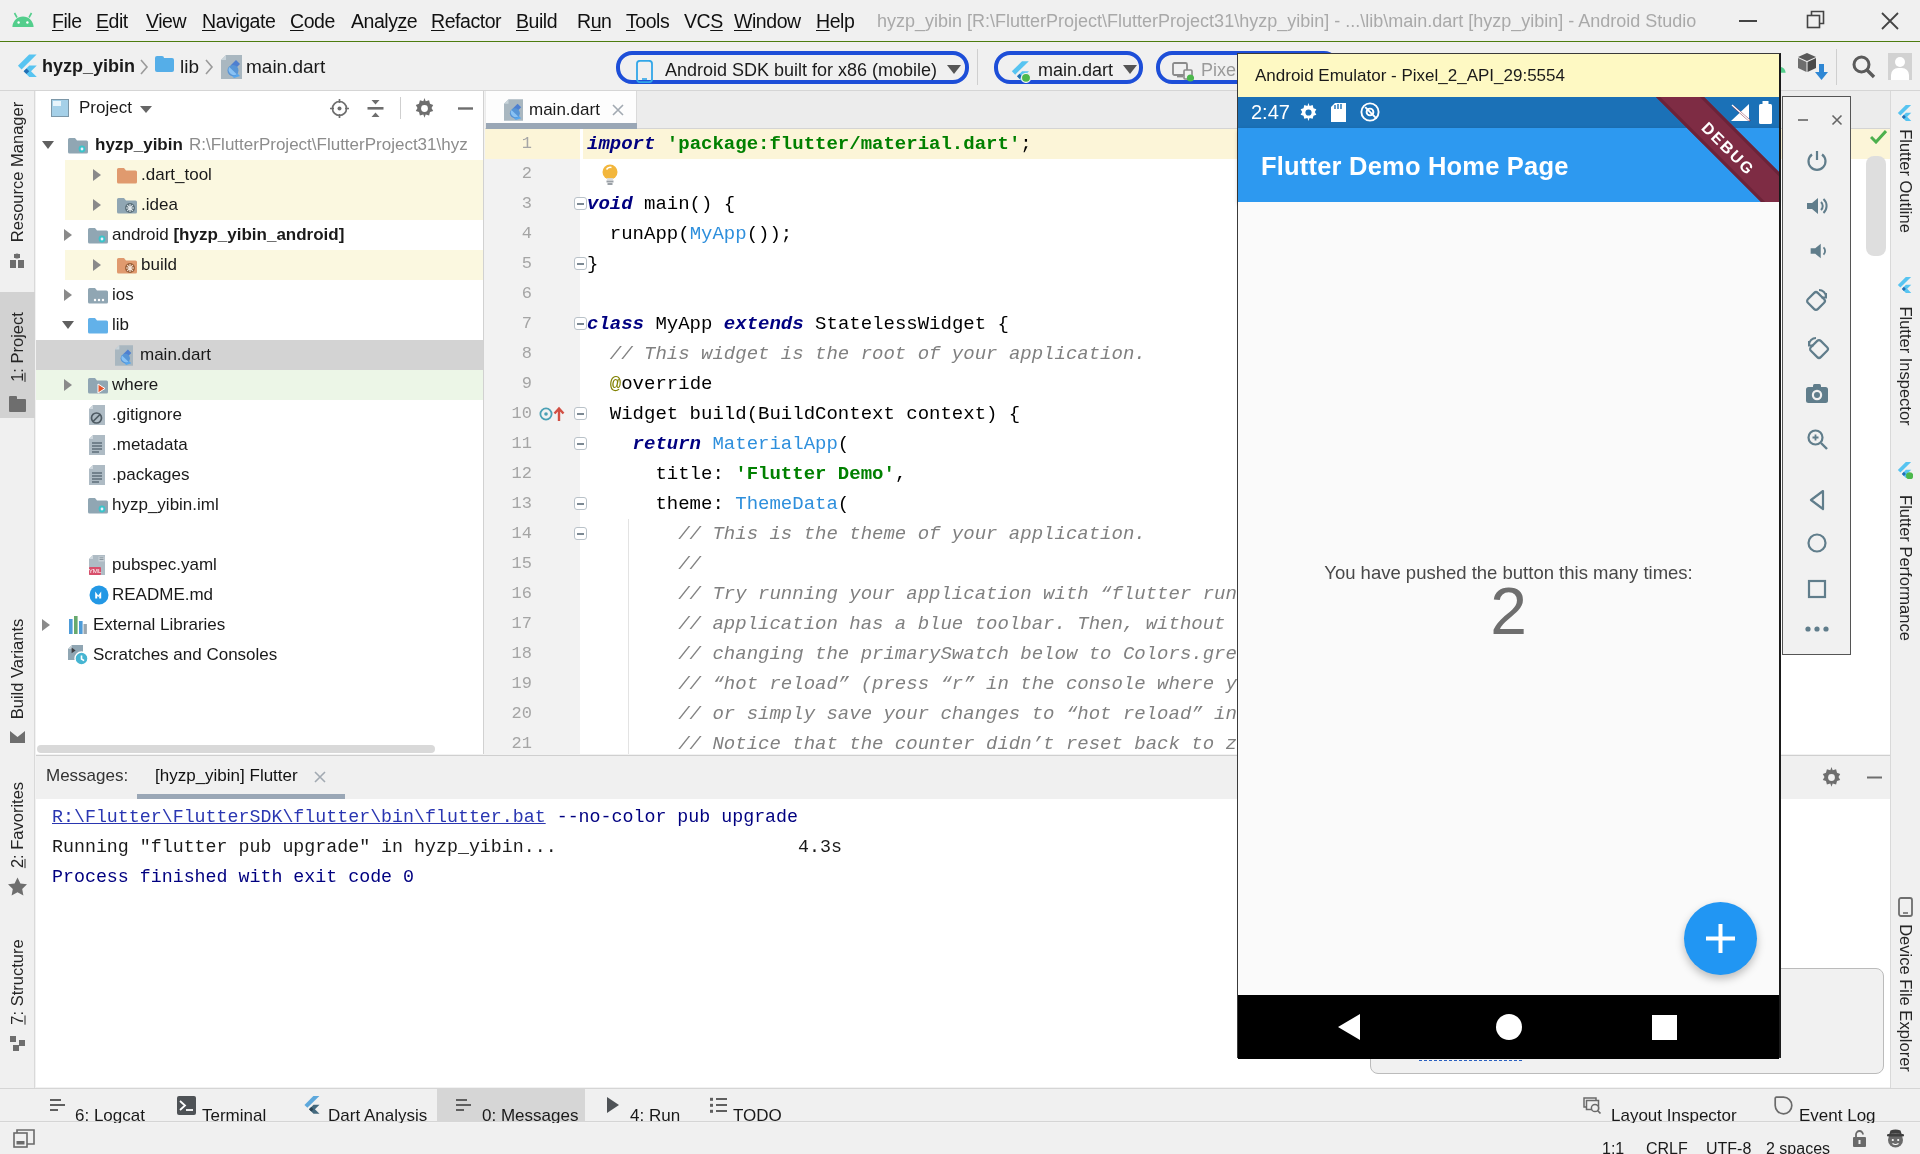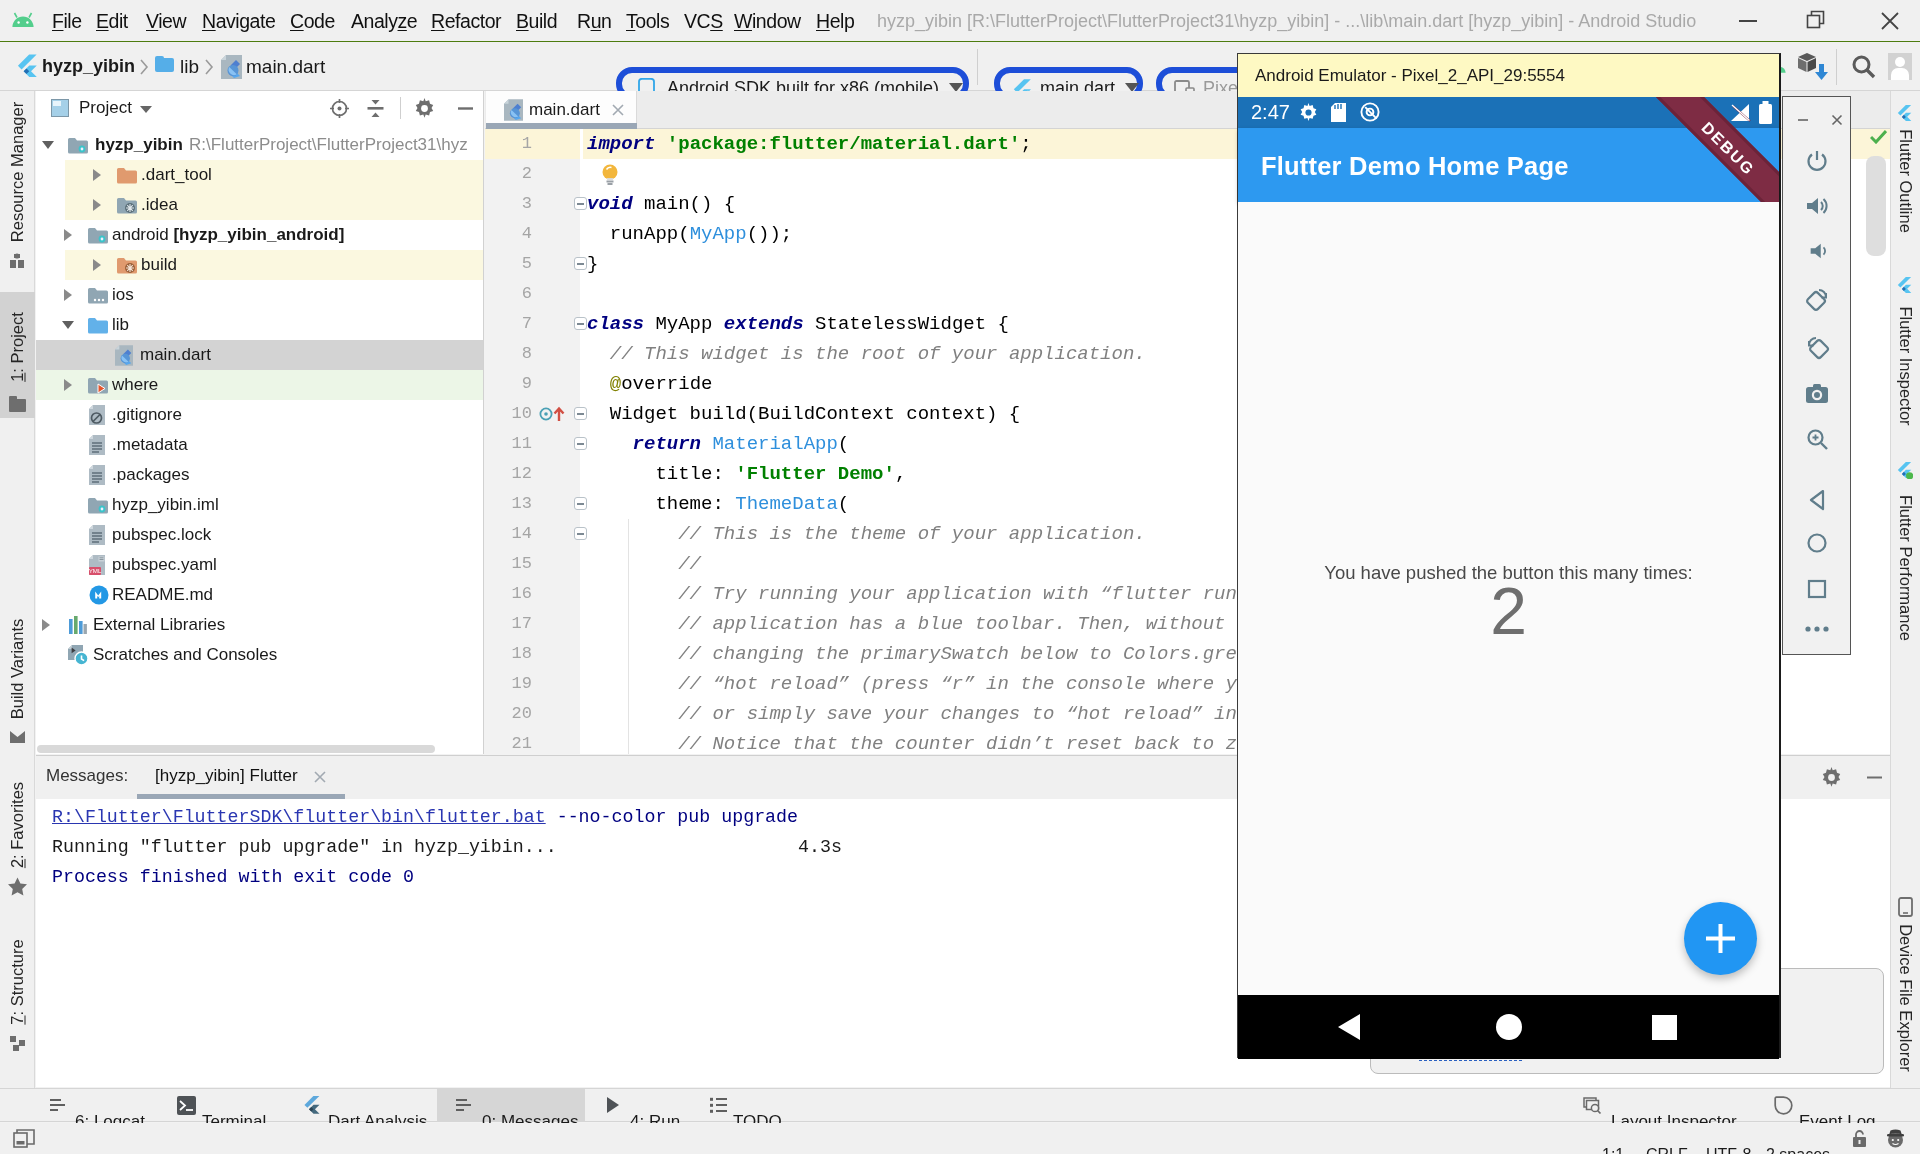--- a/index.html
+++ b/index.html
@@ -6,21 +6,21 @@
 html,body { width:1920px; height:1154px; overflow:hidden; }
 body { font-family:"Liberation Sans",sans-serif; background:#f2f2f2; position:relative; color:#1a1a1a; }
 .abs { position:absolute; }
 u { text-underline-offset:2px; }
 
 #menubar { position:absolute; left:0; top:0; width:1920px; height:42px; background:#f0f0f0; border-bottom:1px solid #4d7c0f; }
 #menubar .mi { position:absolute; top:0; height:42px; line-height:42px; font-size:19.5px; letter-spacing:-0.45px; color:#111; }
 #title { position:absolute; left:877px; top:0; height:42px; line-height:42px; font-size:18px; color:#a9a9a9; white-space:nowrap; }
 
 #toolbar { position:absolute; left:0; top:42px; width:1920px; height:49px; background:#f0f0f0; border-bottom:1px solid #d5d5d5; }
-.combo { position:absolute; top:9px; height:33px; border:6px solid #1d4ed8; border-radius:16px; background:#f0f0f0; font-size:18px; line-height:31px; white-space:nowrap;margin-top:16px; }
+.combo { position:absolute; top:9px; height:33px; border:4px solid #1d4ed8; border-radius:16px; background:#f0f0f0; font-size:18px; line-height:31px; white-space:nowrap; }
 .caret { display:inline-block; width:0; height:0; border-left:7px solid transparent; border-right:7px solid transparent; border-top:9px solid #555; vertical-align:middle; margin-left:10px; margin-top:-3px;}
 
 #lstripe { position:absolute; left:0; top:91px; width:35px; height:997px; background:#f0f0f0; border-right:1px solid #d9d9d9; }
 .vtabL { position:absolute; white-space:nowrap; font-size:16.5px; color:#262626; transform:translate(-50%,-50%) rotate(-90deg); left:17px; }
 .vtabR { position:absolute; white-space:nowrap; font-size:16.5px; color:#262626; transform:translate(-50%,-50%) rotate(90deg); left:1905px; }
 
 #proj { position:absolute; left:36px; top:91px; width:448px; height:663px; background:#fff; border-right:1px solid #d1d1d1; overflow:hidden; }
 .trow { position:absolute; left:0; width:448px; height:30px; line-height:30px; font-size:17px; white-space:nowrap; }
 .yell { background:#fbf8e0;margin-left:29px; }
 .grn  { background:#ecf6e7; }
@@ -46,21 +46,21 @@
 .an { color:#808000; }
 
 #rstripe { position:absolute; left:1890px; top:91px; width:30px; height:997px; background:#f0f0f0; border-left:1px solid #d9d9d9; }
 
 #msgs { position:absolute; left:36px; top:755px; width:1854px; height:332px; background:#fff; border-top:1px solid #cfcfcf; }
 #msghead { position:absolute; left:0; top:0; width:1854px; height:43px; background:#f0f0f0; }
 #console { position:absolute; left:16px; top:46px; font-family:"Liberation Mono",monospace; font-size:18.3px; line-height:30px; white-space:pre; }
 
 #toolbtns { position:absolute; left:0; top:1088px; width:1920px; height:34px; background:#f0f0f0; border-top:1px solid #d5d5d5; border-bottom:1px solid #d5d5d5; font-size:17px; }
 #statusbar { position:absolute; left:0; top:1123px; width:1920px; height:31px; background:#f0f0f0; font-size:16px; }
-.bt { position:absolute; top:16px; height:33px; line-height:33px;text-align:center; }
+.bt { position:absolute; top:10px; height:33px; line-height:33px;text-align:center; }
 
 #eventlog { z-index:40; position:absolute; left:1370px; top:968px; overflow:hidden; width:514px; height:106px; background:#f1f1f1; border:1px solid #bbb; border-radius:8px; }
 #emutb { z-index:45; position:absolute; left:1782px; top:96px; width:69px; height:559px; background:#f1f1f1; border:1px solid #555; }
 #emu { z-index:50; position:absolute; left:1237px; top:53px; width:544px; height:1005px; background:#fff; border:1px solid #3a3a3a; border-right:2px solid #1b1b1b; }
 #emutitle { position:absolute; left:0; top:0; width:541px; height:43px; background:#fef9c3; font-size:17px; line-height:44px; }
 #estatus { position:absolute; left:0; top:43px; width:541px; height:31px; background:#1b71b7; color:#fff; }
 #eappbar { position:absolute; left:0; top:74px; width:541px; height:74px; background:#2d99f0; box-shadow:0 2px 4px rgba(0,0,0,.25); }
 #ebody { position:absolute; left:0; top:148px; width:541px; height:793px; background:#fafafa; }
 #enav { position:absolute; left:0; top:941px; width:541px; height:64px; background:#000; }
 </style>
@@ -322,28 +322,20 @@
       </svg>
     <span class="abs" style="left:76px">.packages</span>
   </div>
   <div class="trow" style="top:399px">
     <svg class="abs" style="left:52px;top:7px" width="20" height="17" viewBox="0 0 20 17">
         <path fill="#90a6b3" d="M0 2.5 Q0 1 1.5 1 H7 L9 3.5 H18.5 Q20 3.5 20 5 V15 Q20 16.5 18.5 16.5 H1.5 Q0 16.5 0 15 Z"></path>
         <circle cx="14" cy="12" r="3.4" fill="#3cc4ca"></circle>
         <circle cx="14" cy="12" r="1.4" fill="#eef"></circle>
       </svg>
     <span class="abs" style="left:76px">hyzp_yibin.iml</span>
-  </div>
-  <div class="trow" style="top:429px">
-    <svg class="abs" style="left:53px;top:5px" width="16" height="20" viewBox="0 0 16 20">
-        <path fill="#aebbc4" d="M4 0 H16 V20 H0 V4 Z"></path>
-        <path fill="#cfd8de" d="M4 0 L0 4 H4 Z"></path>
-        <path d="M3 8 h10 M3 11 h10 M3 14 h10 M3 17 h7" stroke="#5f6f7a" stroke-width="1.5"></path>
-      </svg>
-    <span class="abs" style="left:76px">pubspec.lock</span>
   </div>
   <div class="trow" style="top:459px">
     <svg class="abs" style="left:53px;top:5px" width="17" height="20" viewBox="0 0 17 20">
         <path fill="#aebbc4" d="M4 0 H16 V20 H0 V4 Z"></path>
         <path fill="#cfd8de" d="M4 0 L0 4 H4 Z"></path>
         <rect x="9.5" y="1.5" width="6" height="5" fill="#c9d2d8"></rect>
         <path d="M10.5 2.8 h4 M10.5 4.5 h4" stroke="#8a97a0" stroke-width="1"></path>
         <rect x="0" y="12" width="12" height="8" rx="1" fill="#d84f6b"></rect>
         <text x="6" y="18.3" font-size="6.2" fill="#fff" text-anchor="middle" font-family="Liberation Sans">YML</text>
       </svg>

